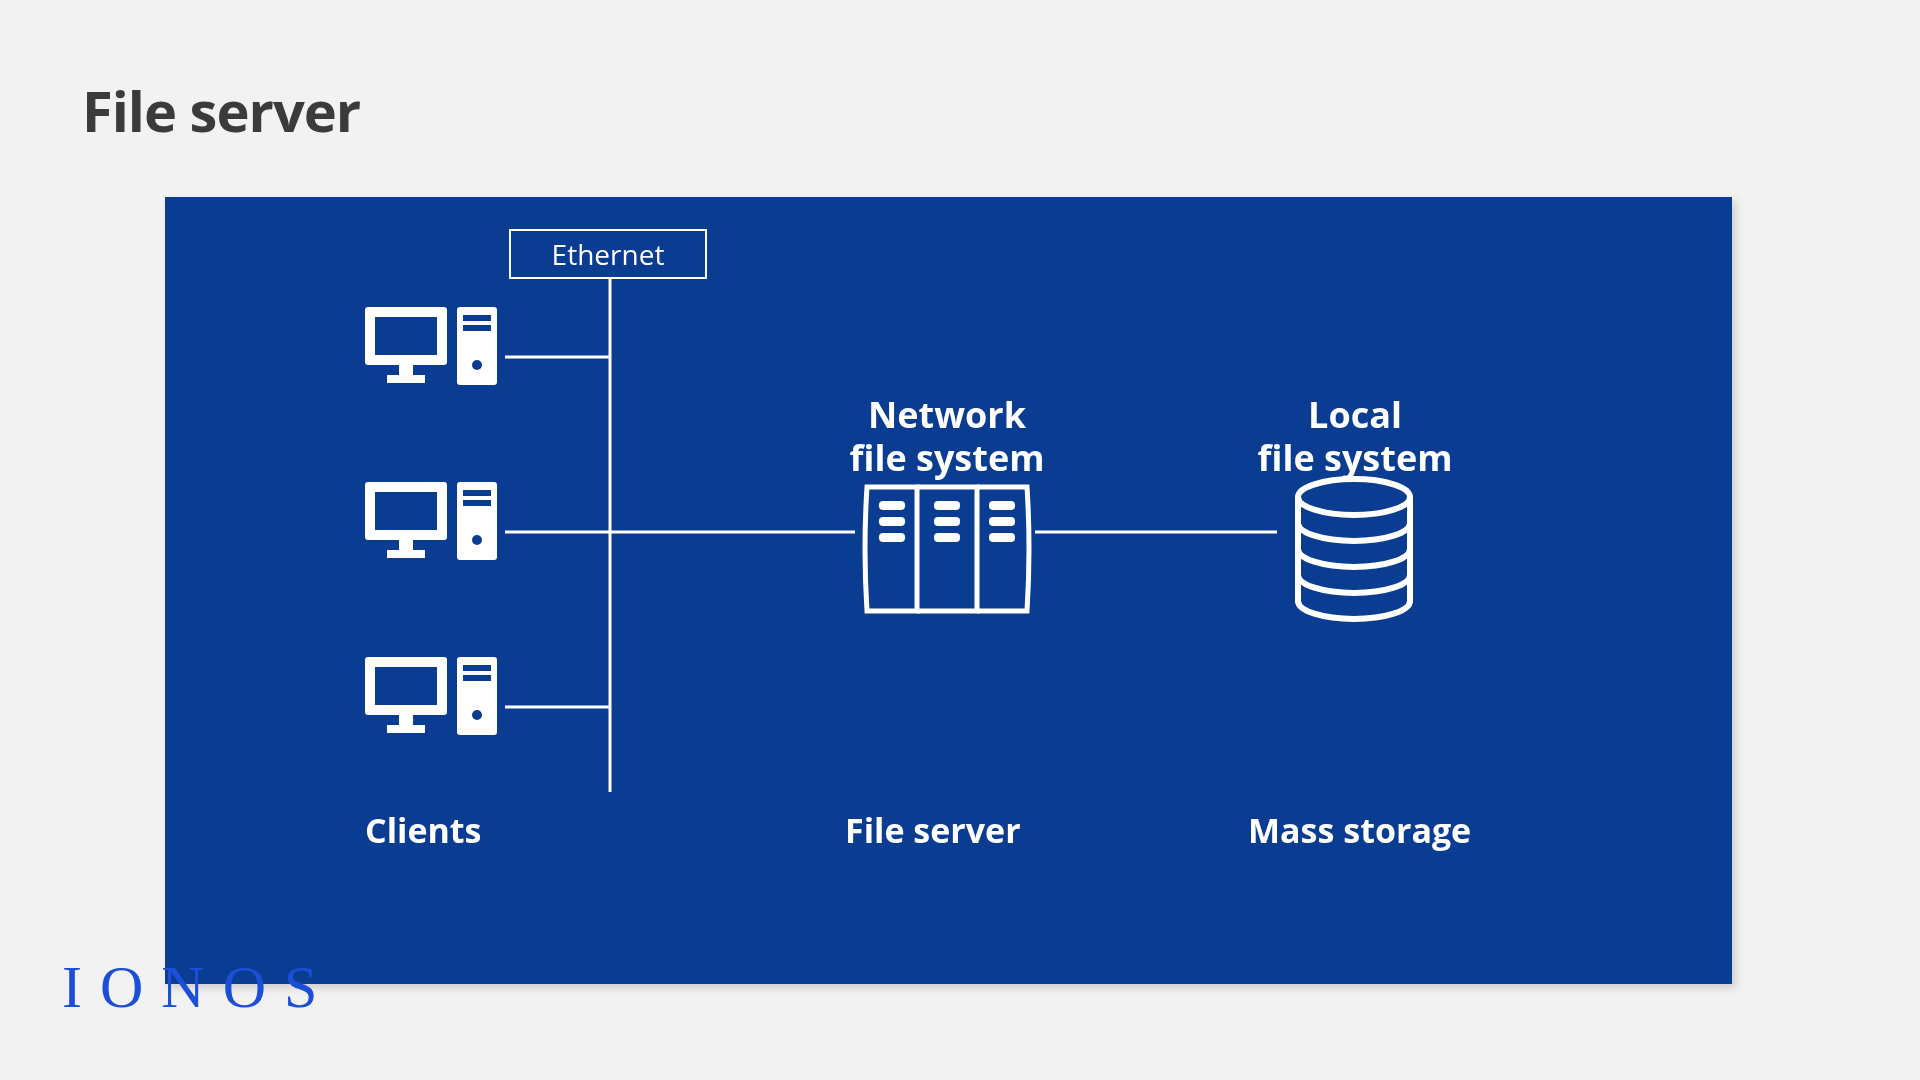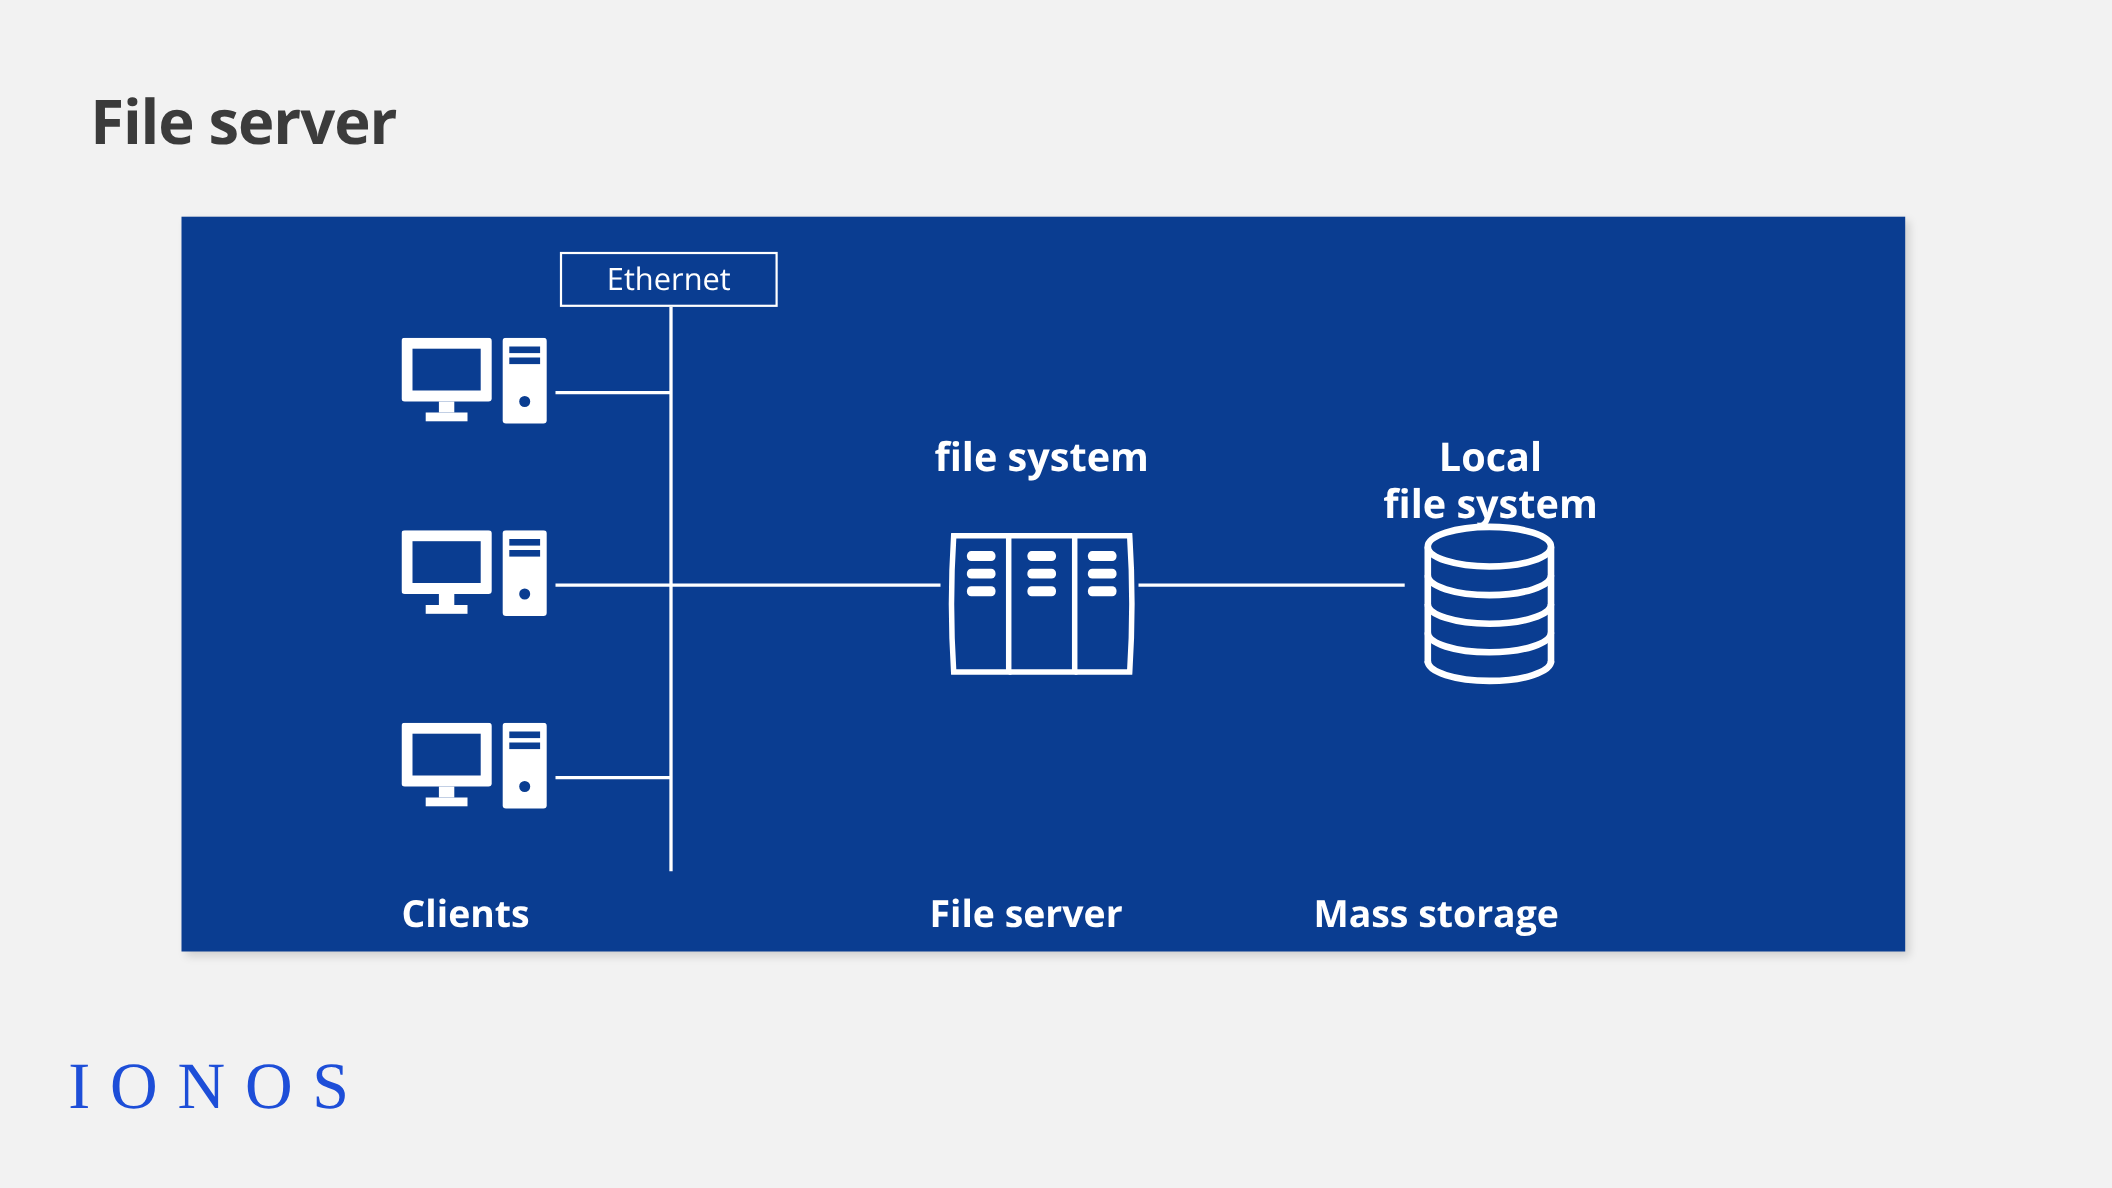--- a/index.html
+++ b/index.html
@@ -18,21 +18,21 @@
     font-size: 56px;
     font-weight: 700;
     color: #3b3b3b;
     letter-spacing: -1px;
   }
   .panel {
     position: absolute;
     top: 197px;
     left: 165px;
     width: 1567px;
-    height: 668px;
+    height: 787px;
     background: #0a3d91;
     box-shadow: 4px 4px 8px rgba(0,0,0,0.15);
   }
   .panel svg { position:absolute; top:0; left:0; }
   .box-label {
     position: absolute;
     border: 2px solid #ffffff;
     color: #ffffff;
     font-size: 28px;
     text-align: center;
@@ -132,20 +132,21 @@
       <circle cx="112" cy="58" r="5" fill="#0a3d91"></circle>
     </g>
   </svg>
 
   <div class="box-label" style="top:32px; left:344px; width:198px; height:50px">
     <span>Ethernet</span>
   </div>
 
 
   <div class="col-label" style="top:196px; left:684px; width:196px; line-height:1.2">
+    <div>Network</div>
     <div>file system</div>
   </div>
 
   <svg width="180" height="150" style="position:absolute;left:692px;top:282px">
     <g stroke="#ffffff" stroke-width="5" fill="none">
       <path d="M10 8 Q6 70 10 132 L60 132 L60 8 Z"></path>
       <path d="M60 8 L120 8 L120 132 L60 132"></path>
       <path d="M120 8 L170 8 Q174 70 170 132 L120 132"></path>
     </g>
     <g fill="#ffffff">
@@ -173,17 +174,17 @@
       <path d="M121 22 L121 128"></path>
       <path d="M9 48 A56 18 0 0 0 121 48"></path>
       <path d="M9 74 A56 18 0 0 0 121 74"></path>
       <path d="M9 100 A56 18 0 0 0 121 100"></path>
       <path d="M9 126 A56 18 0 0 0 121 126"></path>
     </g>
   </svg>
 
   <div class="section-label" style="top:610px; left:200px">Clients</div>
   <div class="section-label" style="top:610px; left:680px">File server</div>
-  <div class="section-label" style="top:610px; left:1029px">Mass storage</div>
+  <div class="section-label" style="top:610px; left:1083px">Mass storage</div>
 
 </div>
 
 <div class="logo">IONOS</div>
 
 </body></html>

